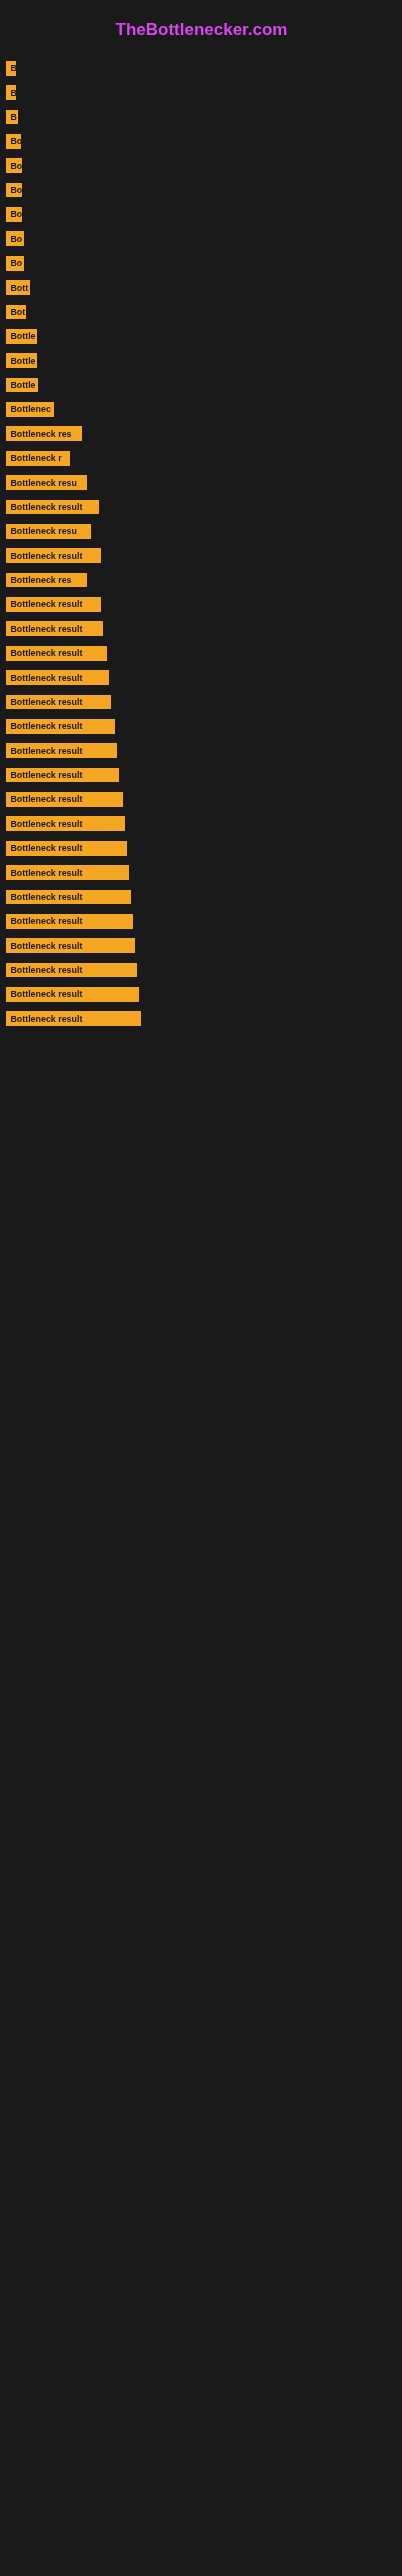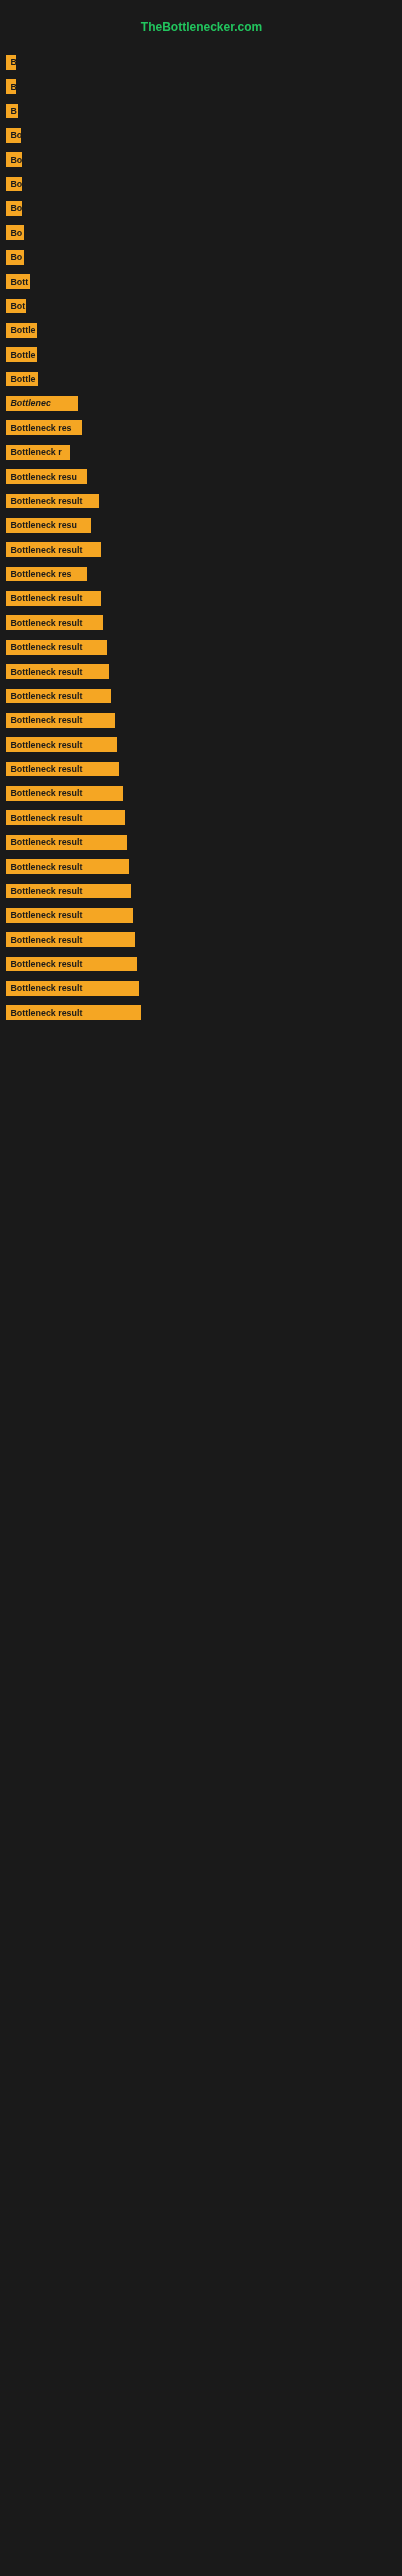--- a/index.html
+++ b/index.html
@@ -17,22 +17,22 @@
 
     .page-container {
       width: 403px;
       min-height: 2576px;
       background-color: #1a1a1a;
       padding: 8px 0;
     }
 
     .site-title {
       text-align: center;
-      color: #22c55e;
-      font-size: 12px;
+      color: #d946ef;
+      font-size: 17px;
       font-weight: bold;
       padding: 12px 0 16px 0;
     }
 
     .bar-row {
       display: flex;
       align-items: center;
       margin-bottom: 0px;
       padding: 4.8px 6.4px;
     }
@@ -108,21 +108,21 @@
       </div>
       <div class="bar-row">
         <span class="bar-label" style="width: 31px;">Bottle</span>
         <div class="bar-spacer"></div>
       </div>
       <div class="bar-row">
         <span class="bar-label" style="width: 32px;">Bottle</span>
         <div class="bar-spacer"></div>
       </div>
       <div class="bar-row">
-        <span class="bar-label" style="width: 72px; font-style: italic;">Bottlenec</span>
+        <span class="bar-label" style="width: 48px;">Bottlenec</span>
         <div class="bar-spacer"></div>
       </div>
       <div class="bar-row">
         <span class="bar-label" style="width: 76px;">Bottleneck res</span>
         <div class="bar-spacer"></div>
       </div>
       <div class="bar-row">
         <span class="bar-label" style="width: 64px;">Bottleneck r</span>
         <div class="bar-spacer"></div>
       </div>

